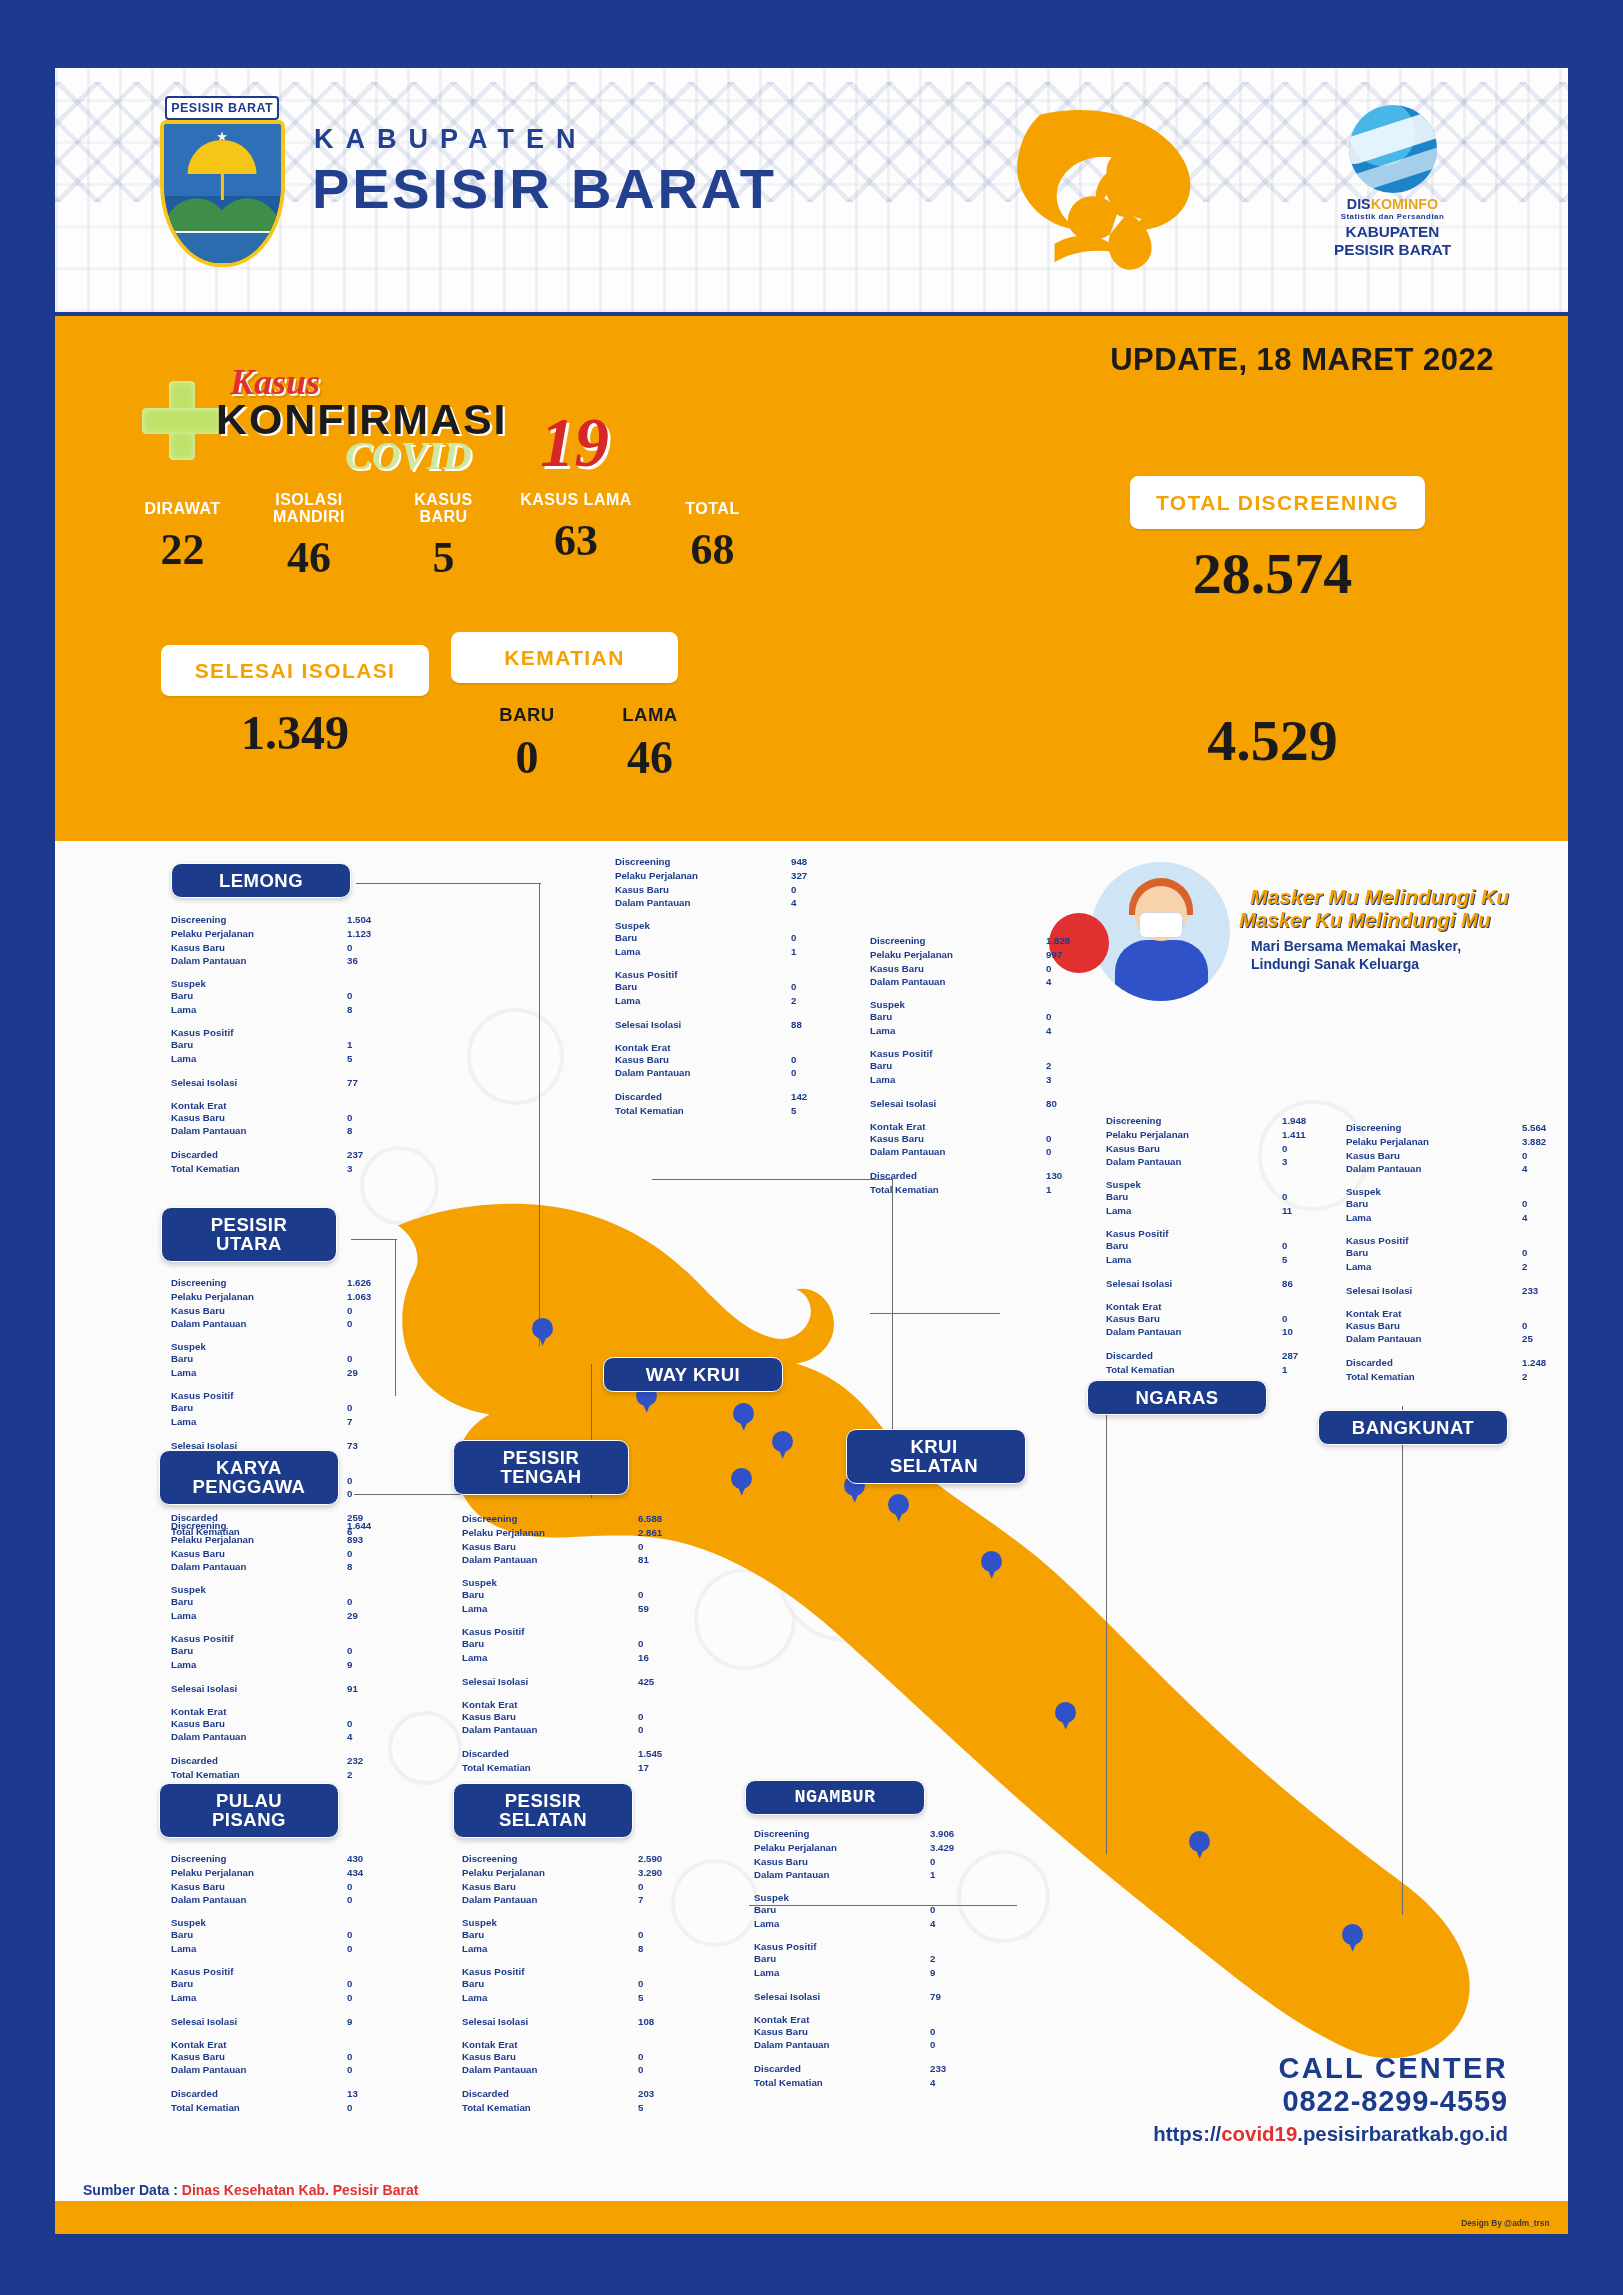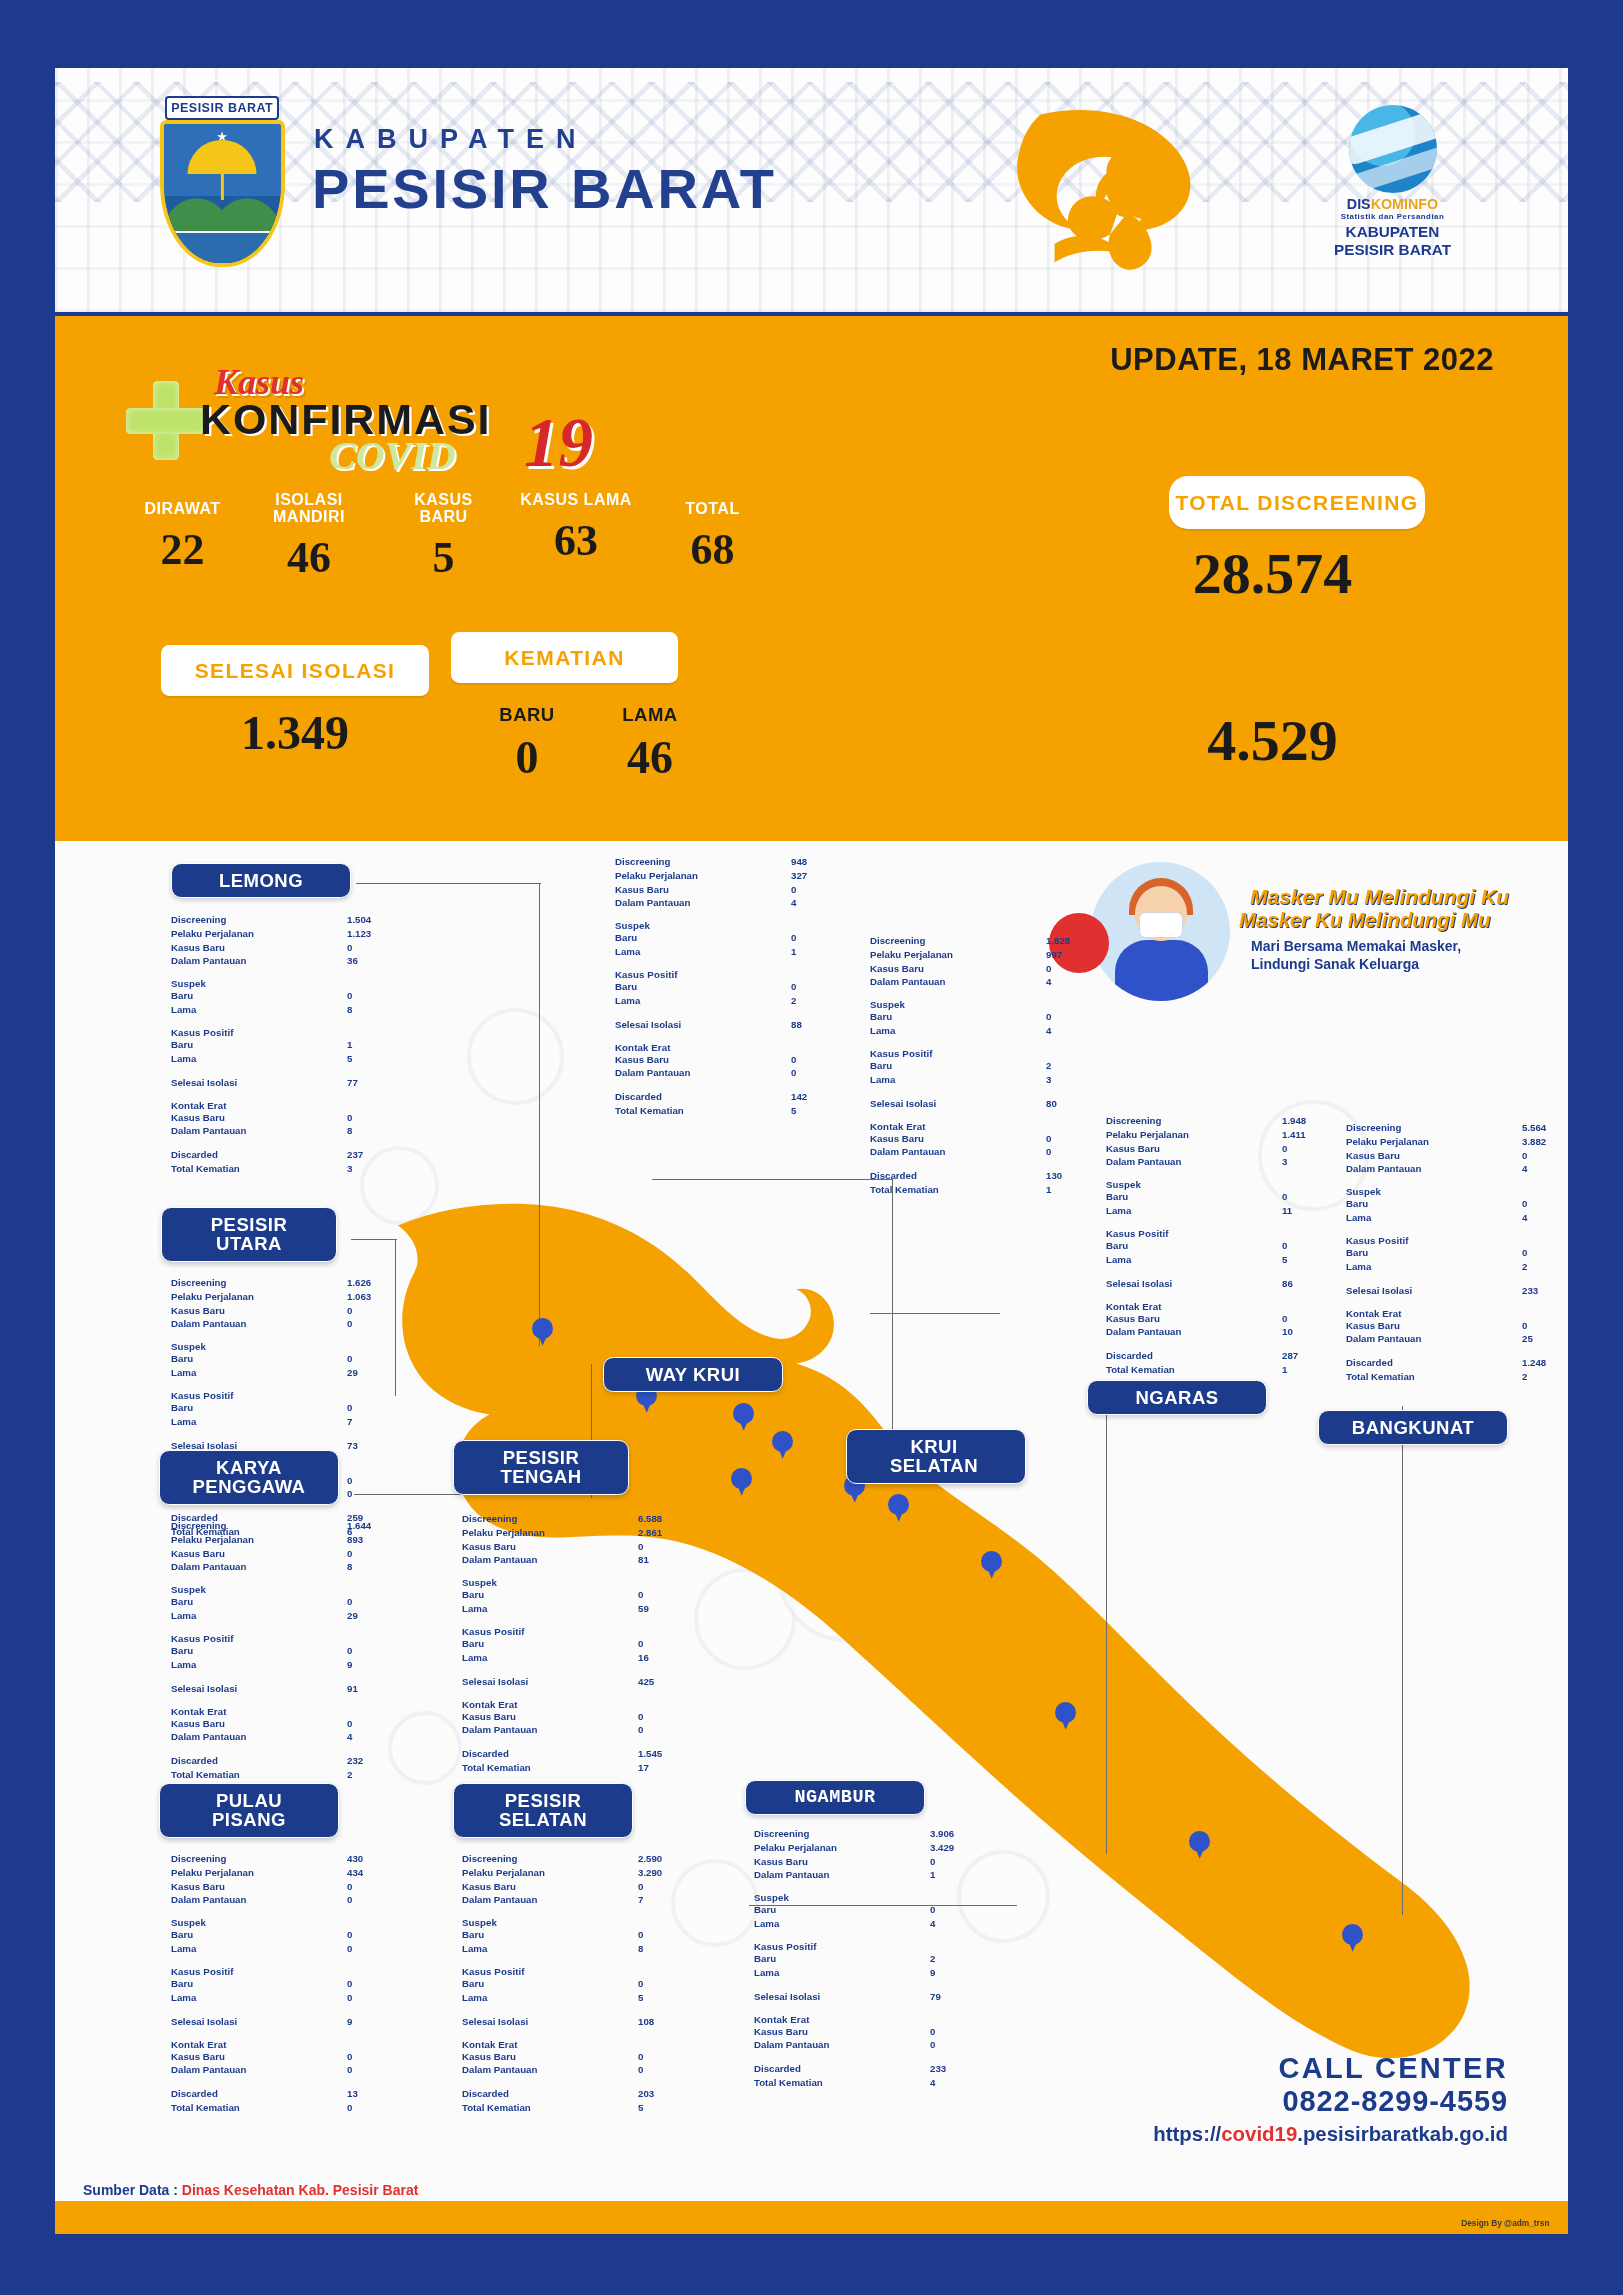--- a/index.html
+++ b/index.html
@@ -121,21 +121,21 @@
   .stats {
     position:relative;
     height:525px;
     background:#f5a200;
     overflow:hidden;
   }
   .update-date {
     position:absolute; right:74px; top:25.5px;
     font-size:31px; font-weight:bold; color:#1b1b1b; letter-spacing:0.5px;
   }
-  .kasus-logo { position:absolute; left:66px; top:28px; width:509px; height:120px;text-align:right; }
+  .kasus-logo { position:absolute; left:82px; top:28px; width:509px; height:120px;text-align:right; }
   .kasus-plus {
     position:absolute; left:4.6px; top:37px; width:79px; height:79px;
   }
   .kasus-plus:before, .kasus-plus:after {
     content:""; position:absolute; background:#bfe36a; border-radius:4.6px;
     box-shadow: inset 0 0 6.5px rgba(255,255,255,.6);
   }
   .kasus-plus:before { left:27px; top:0; width:26px; height:79px; }
   .kasus-plus:after { left:0; top:27px; width:79px; height:26px; }
   .kasus-word {
@@ -378,21 +378,21 @@
     <div class="pill" style="left:396px; top:316px; width:227px; height:51px;">KEMATIAN</div>
     <div class="kpi" style="left:412px; top:389px; width:120px;">
       <div class="lbl" style="color:#1b1b1b; font-size:18.5px;">BARU</div>
       <div class="val" style="font-size:46px;">0</div>
     </div>
     <div class="kpi" style="left:535px; top:389px; width:120px;">
       <div class="lbl" style="color:#1b1b1b; font-size:18.5px;">LAMA</div>
       <div class="val" style="font-size:46px;">46</div>
     </div>
 
-    <div class="pill" style="right:143px; top:160px; width:256px; height:53px;border-radius:19px;">TOTAL DISCREENING</div>
+    <div class="pill" style="right:143px; top:160px; width:295px; height:53px;">TOTAL DISCREENING</div>
     <div class="big-val" style="right:143px; top:224px; width:305px; font-size:58px;">28.574</div>
 
     <div class="big-val" style="right:143px; top:391px; width:305px; font-size:58px;">4.529</div>
   </div>
 
   <div class="mapsec">
 
     <div class="virus" style="left:412px; top:167px; width:97px; height:97px;">
         <div class="core"></div>
       </div>

